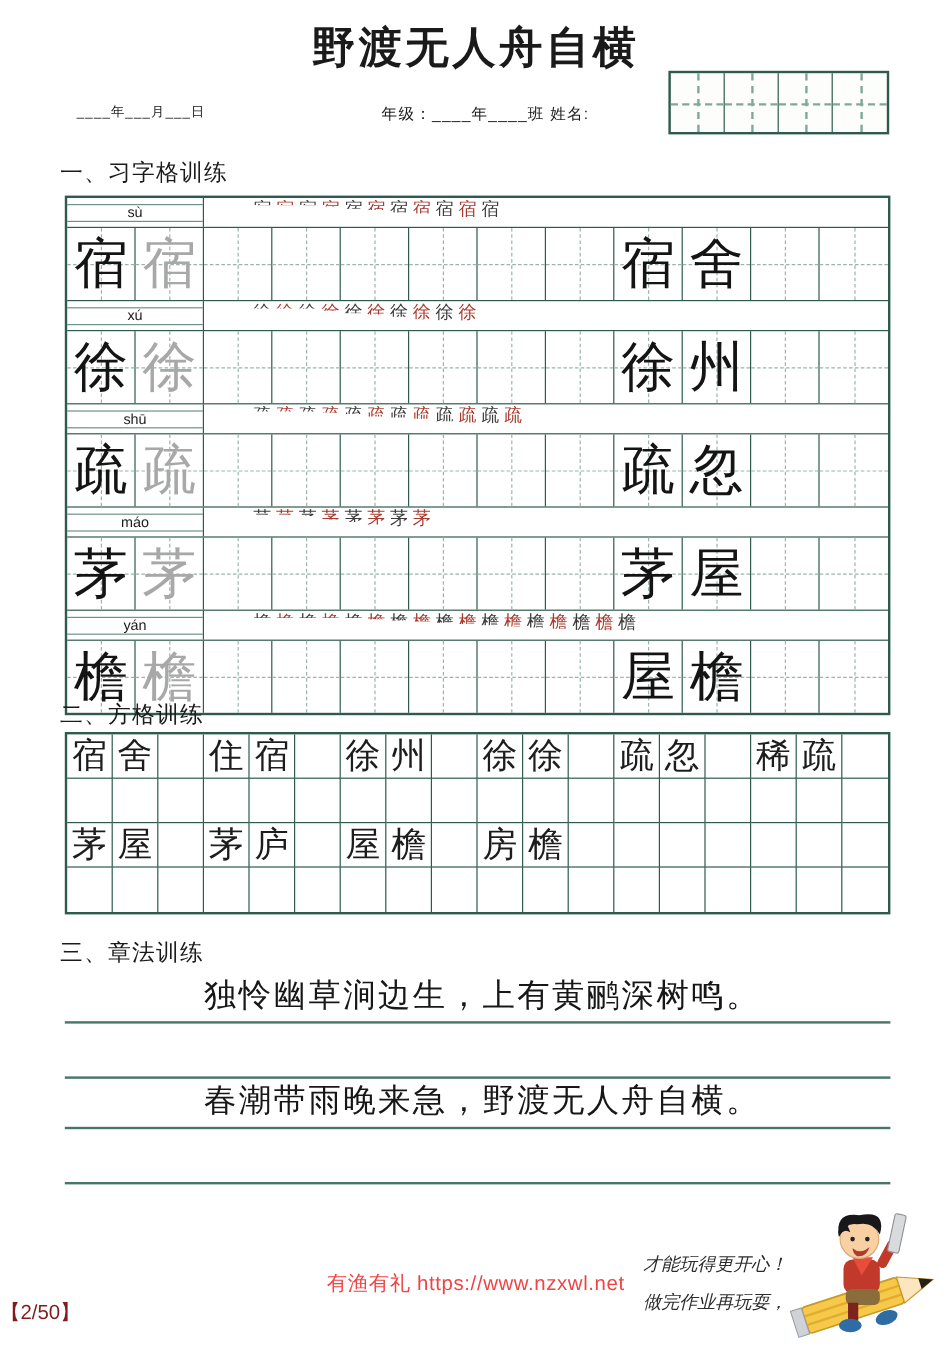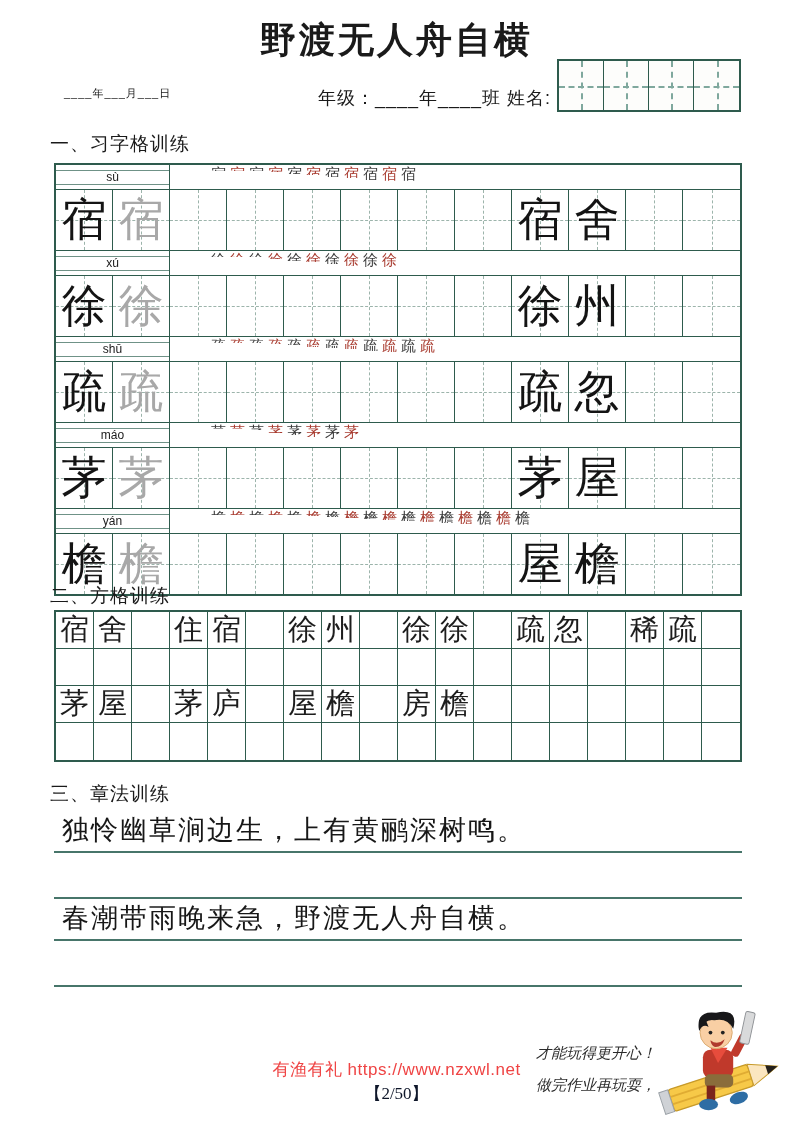--- a/index.html
+++ b/index.html
@@ -9,21 +9,21 @@
     background:#ffffff; overflow:hidden;
     font-family:"Liberation Sans","DejaVu Sans",sans-serif; color:#1a1a1a;
   }
 
   
   .title {
     position:absolute; top:16px; left:0; width:100%;
     text-align:center; font-size:36px; font-weight:bold; letter-spacing:3px;
   }
   .date-line { position:absolute; top:86px; left:64px; font-size:11px; letter-spacing:1px; }
-  .class-line { position:absolute; top:86px; left:318px; font-size:18px; letter-spacing:1px;text-align:right; }
+  .class-line { position:absolute; top:86px; left:318px; font-size:13px; letter-spacing:1px;text-align:right; }
   .name-grid {
     position:absolute; top:59px; left:557px; display:flex;
     border:2px solid #2e5b4d; background:#fdfdfb;
   }
   .ng-cell { position:relative; width:45px; height:49px; border-right:1.5px solid #2e5b4d; }
   .ng-cell:last-child { border-right:none; }
   .ng-cell::before { content:""; position:absolute; left:50%; top:0; bottom:0; border-left:2px dashed #7fa89d; }
   .ng-cell::after  { content:""; position:absolute; top:50%; left:0; right:0; border-top:2px dashed #7fa89d; }
 
   .sec-heading { position:absolute; left:50px; font-size:19px; font-weight:normal; letter-spacing:1px; }
@@ -77,31 +77,32 @@
   }
   .sq-cell:nth-child(18n) { border-right:none; }
   .sq-cell:nth-last-child(-n+18) { border-bottom:none; }
 
   
   .poem-block { position:absolute; top:811px; left:54px; width:688px; }
   .poem-line {
     height:42px; border-bottom:2px solid #47756a; padding-left:8px;
     font-size:27px; line-height:38px; letter-spacing:2px; color:#171717;
     font-family:"DejaVu Serif","Liberation Serif",serif;
+    text-align:center;
   }
   .blank-line { height:46px; border-bottom:2px solid #47756a; }
 
   
   .footer-credit {
     position:absolute; top:1058px; left:0; width:100%; text-align:center;
     font-size:17px; color:#ef4444; letter-spacing:0.5px;
   }
   .footer-page {
-    position:absolute; top:1082px; left:0; width:100%; text-align:center;
-    font-size:17px; color:#0f172a;font-family:Liberation Serif, serif;
+    position:absolute; top:1082px; left:0; width:100%; 
+    font-size:17px; color:#7f1d1d;
   }
 
   
   .speech {
     position:absolute; top:1038px; left:536px; width:130px;
     font-size:15px; line-height:2.1; color:#2b2b2b; text-align:left;
     font-family:"DejaVu Serif","Liberation Serif",serif; font-style:italic; white-space:nowrap;
   }
   .mascot { position:absolute; top:1002px; left:648px; width:142px; height:118px; }
 </style>

